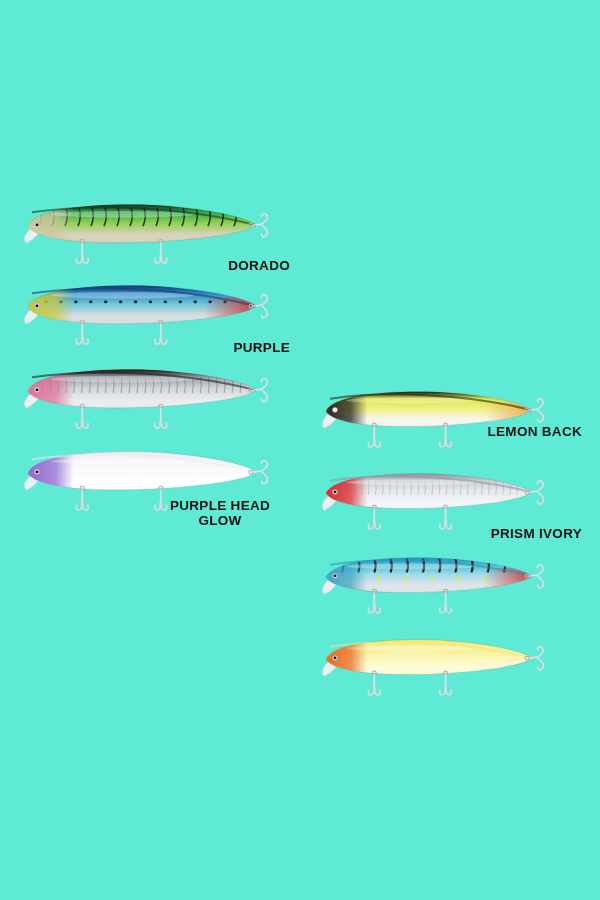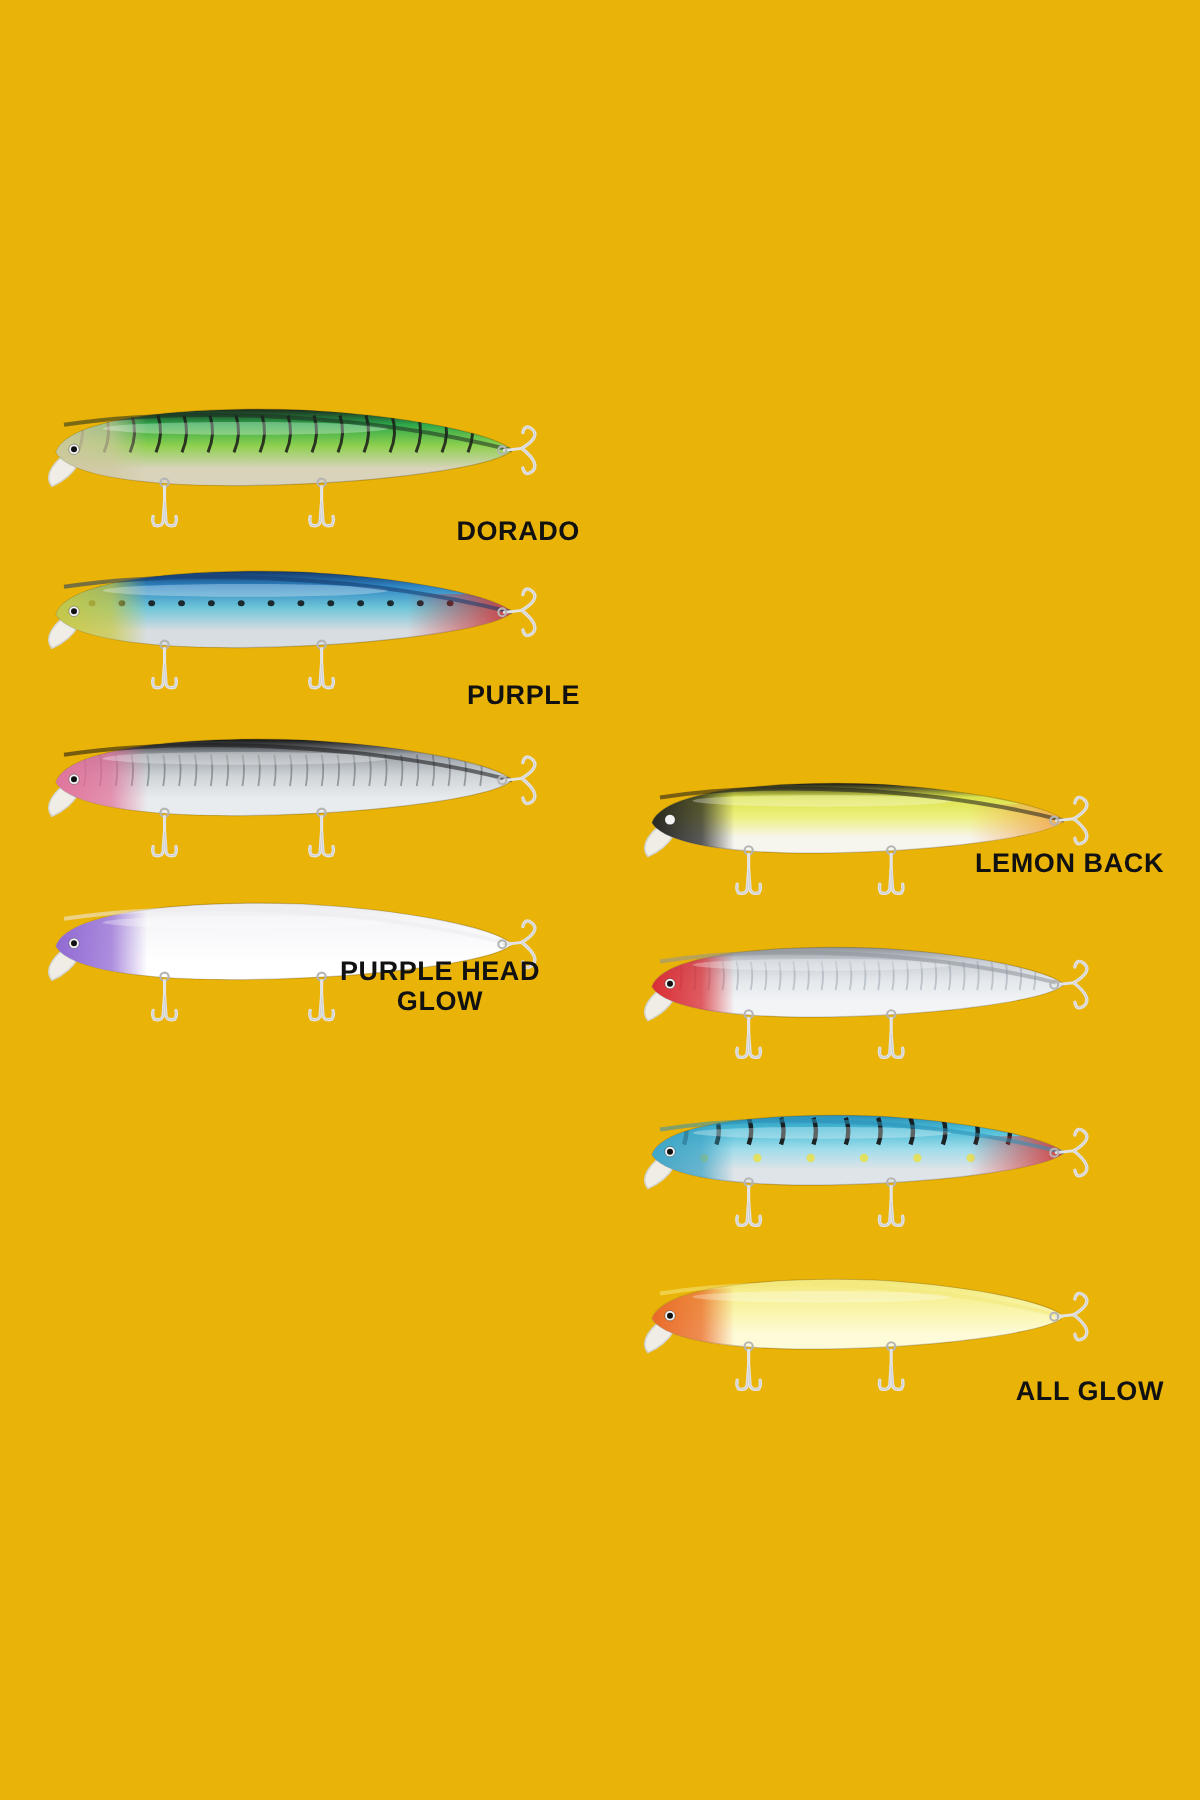--- a/index.html
+++ b/index.html
@@ -1,21 +1,21 @@
 <!DOCTYPE html>
 <html><head>
 <meta charset="utf-8">
 <style>
   html,body{margin:0;padding:0;}
   body{
     width:600px;height:900px;background:#ffffff;
     font-family:"Liberation Sans",sans-serif;
     overflow:hidden;position:relative;
   }
-  #board{position:absolute;inset:0;background:#eab308;}
+  #board{position:absolute;inset:0;background:#5eead4;}
 
   .lure-item{position:absolute;}
   .lure-svg{display:block;overflow:visible;}
 
   .variant-label{
     position:absolute;
     font-family:"Liberation Sans",sans-serif;
     font-weight:bold;
     font-size:13.5px;
     letter-spacing:0.3px;
@@ -285,21 +285,21 @@
           <path d="M 142.79999999999998 46.14 L 143.38799999999998 54.0388 Q 143.19199999999998 58.88 147.896 57.606 Q 149.17 55.5676 148.48399999999998 53.2744" fill="none" stroke="#b9b9b9" stroke-width="0.49" stroke-linecap="round" opacity="0.55"></path>
           <line x1="234.1" y1="20.16" x2="242.92" y2="19.18" stroke="#e3e3e3" stroke-width="1.47" stroke-linecap="round"></line>
           <circle cx="233.12" cy="20.16" r="1.96" fill="none" stroke="#b5b5b5" stroke-width="1.078"></circle>
           <path d="M 242.92 19.18 Q 252.72 13.3 247.82 9.38 Q 244.39 6.93 243.41 11.34" fill="none" stroke="#e3e3e3" stroke-width="1.666" stroke-linecap="round"></path>
           <path d="M 242.92 19.18 Q 252.72 13.3 247.82 9.38 Q 244.39 6.93 243.41 11.34" fill="none" stroke="#b9b9b9" stroke-width="0.49" stroke-linecap="round" opacity="0.5"></path>
           <path d="M 242.92 19.18 Q 252.72 27.02 247.82 30.939999999999998 Q 244.39 33.39 243.41 28.98" fill="none" stroke="#e3e3e3" stroke-width="1.666" stroke-linecap="round"></path>
           <path d="M 242.92 19.18 Q 252.72 27.02 247.82 30.939999999999998 Q 244.39 33.39 243.41 28.98" fill="none" stroke="#b9b9b9" stroke-width="0.49" stroke-linecap="round" opacity="0.5"></path>
         </g>
       </svg>
     </div>
-    <div class="variant-label center" style="left: 150px; top: 478px; width: 140px; text-align: center;">PURPLE HEAD
+    <div class="variant-label center" style="left: 150px; top: 498px; width: 140px; text-align: center;">PURPLE HEAD
 GLOW</div>
     <div class="lure-item" style="left: 316px; top: 392px;">
       <svg width="242" height="76" class="lure-svg" viewBox="0 0 242 76">
         <defs>
           <linearGradient id="grad4" x1="0" y1="0" x2="0" y2="1">
             <stop offset="0%" stop-color="#1a1a1a"></stop>
             <stop offset="20%" stop-color="#dbe34a"></stop>
             <stop offset="48%" stop-color="#eef07f"></stop>
             <stop offset="78%" stop-color="#f6f5ee"></stop>
             <stop offset="100%" stop-color="#f6f5ee"></stop>
@@ -419,20 +419,21 @@
           <path d="M 129.6 42.980000000000004 L 130.188 50.878800000000005 Q 129.992 55.720000000000006 134.696 54.446000000000005 Q 135.97 52.4076 135.284 50.1144" fill="none" stroke="#b9b9b9" stroke-width="0.49" stroke-linecap="round" opacity="0.55"></path>
           <line x1="212.1" y1="18.32" x2="220.92" y2="17.34" stroke="#e3e3e3" stroke-width="1.47" stroke-linecap="round"></line>
           <circle cx="211.12" cy="18.32" r="1.96" fill="none" stroke="#b5b5b5" stroke-width="1.078"></circle>
           <path d="M 220.92 17.34 Q 230.72 11.46 225.82 7.540000000000001 Q 222.39 5.09 221.41 9.5" fill="none" stroke="#e3e3e3" stroke-width="1.666" stroke-linecap="round"></path>
           <path d="M 220.92 17.34 Q 230.72 11.46 225.82 7.540000000000001 Q 222.39 5.09 221.41 9.5" fill="none" stroke="#b9b9b9" stroke-width="0.49" stroke-linecap="round" opacity="0.5"></path>
           <path d="M 220.92 17.34 Q 230.72 25.18 225.82 29.1 Q 222.39 31.55 221.41 27.14" fill="none" stroke="#e3e3e3" stroke-width="1.666" stroke-linecap="round"></path>
           <path d="M 220.92 17.34 Q 230.72 25.18 225.82 29.1 Q 222.39 31.55 221.41 27.14" fill="none" stroke="#b9b9b9" stroke-width="0.49" stroke-linecap="round" opacity="0.5"></path>
         </g>
       </svg>
     </div>
+    <div class="variant-label" style="left: 432px; top: 526px; width: 150px;">PRISM IVORY</div>
     <div class="lure-item" style="left: 316px; top: 558px;">
       <svg width="242" height="76" class="lure-svg" viewBox="0 0 242 76">
         <defs>
           <linearGradient id="grad6" x1="0" y1="0" x2="0" y2="1">
             <stop offset="0%" stop-color="#2b90b8"></stop>
             <stop offset="20%" stop-color="#49bcd6"></stop>
             <stop offset="48%" stop-color="#9fdcea"></stop>
             <stop offset="78%" stop-color="#dfe4e8"></stop>
             <stop offset="100%" stop-color="#dfe4e8"></stop>
           </linearGradient>
@@ -541,14 +542,13 @@
           <path d="M 129.6 42.980000000000004 L 130.188 50.878800000000005 Q 129.992 55.720000000000006 134.696 54.446000000000005 Q 135.97 52.4076 135.284 50.1144" fill="none" stroke="#b9b9b9" stroke-width="0.49" stroke-linecap="round" opacity="0.55"></path>
           <line x1="212.1" y1="18.32" x2="220.92" y2="17.34" stroke="#e3e3e3" stroke-width="1.47" stroke-linecap="round"></line>
           <circle cx="211.12" cy="18.32" r="1.96" fill="none" stroke="#b5b5b5" stroke-width="1.078"></circle>
           <path d="M 220.92 17.34 Q 230.72 11.46 225.82 7.540000000000001 Q 222.39 5.09 221.41 9.5" fill="none" stroke="#e3e3e3" stroke-width="1.666" stroke-linecap="round"></path>
           <path d="M 220.92 17.34 Q 230.72 11.46 225.82 7.540000000000001 Q 222.39 5.09 221.41 9.5" fill="none" stroke="#b9b9b9" stroke-width="0.49" stroke-linecap="round" opacity="0.5"></path>
           <path d="M 220.92 17.34 Q 230.72 25.18 225.82 29.1 Q 222.39 31.55 221.41 27.14" fill="none" stroke="#e3e3e3" stroke-width="1.666" stroke-linecap="round"></path>
           <path d="M 220.92 17.34 Q 230.72 25.18 225.82 29.1 Q 222.39 31.55 221.41 27.14" fill="none" stroke="#b9b9b9" stroke-width="0.49" stroke-linecap="round" opacity="0.5"></path>
         </g>
       </svg>
     </div>
-    <div class="variant-label" style="left: 432px; top: 688px; width: 150px;">ALL GLOW</div>
   </div>
 
 </body></html>

